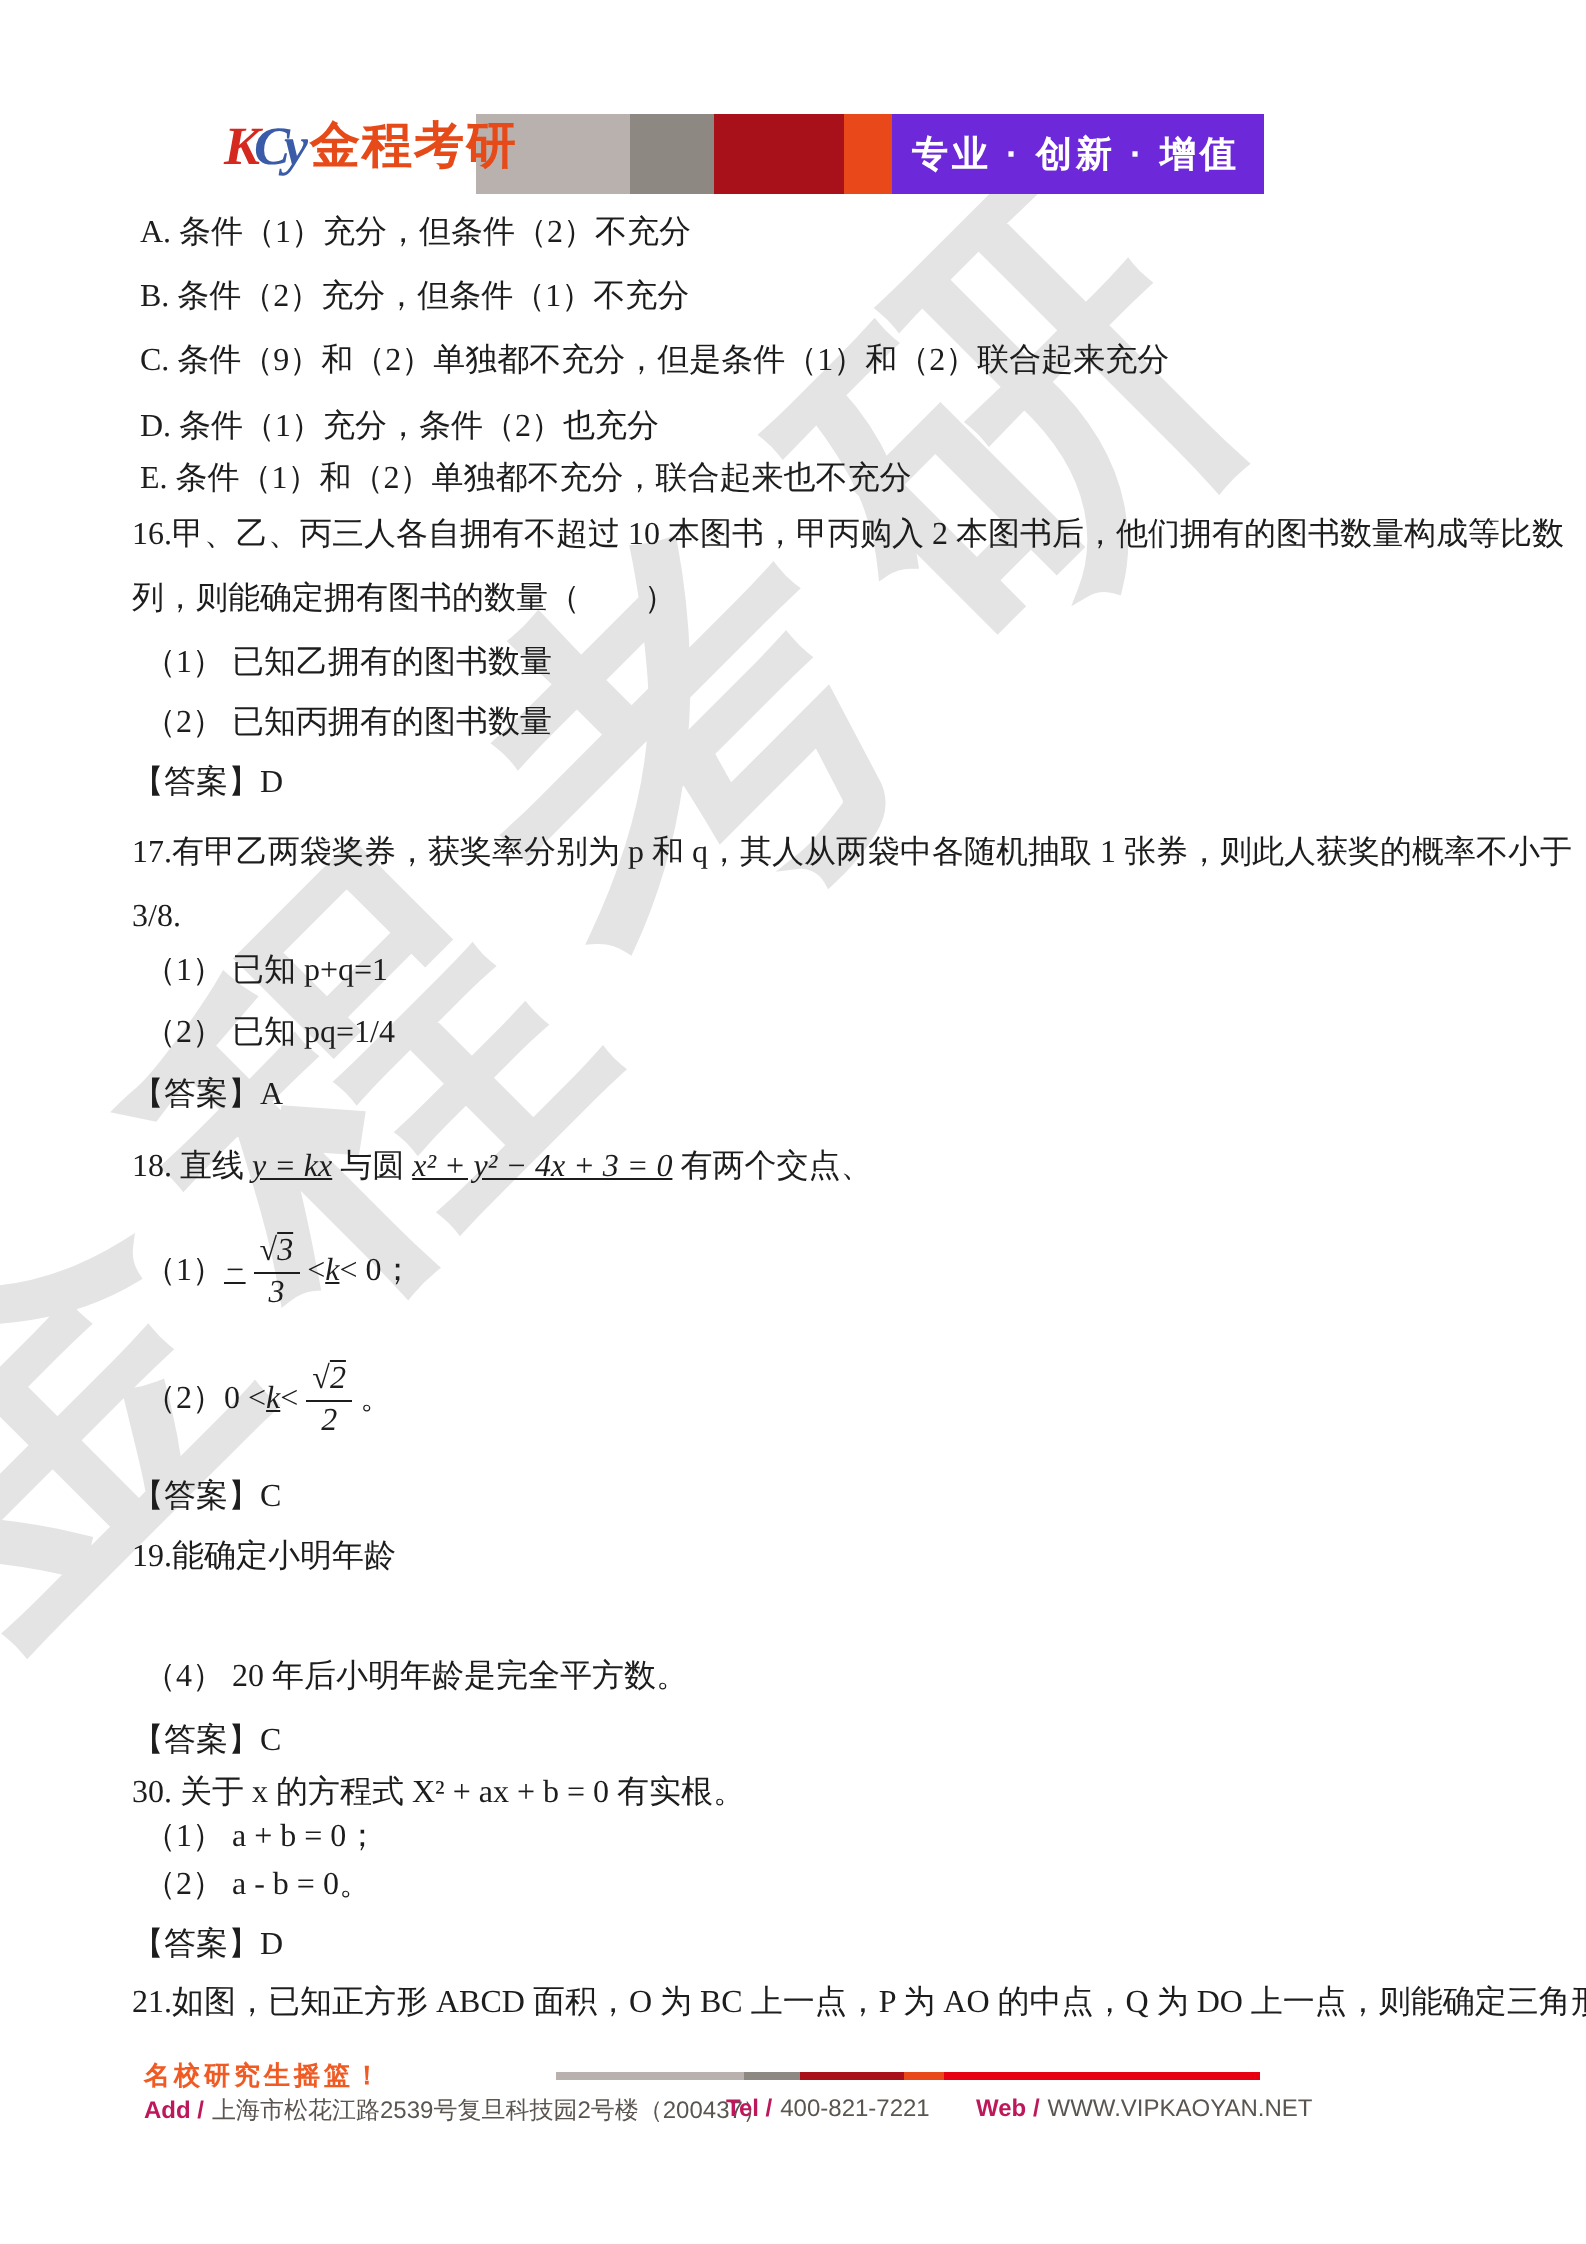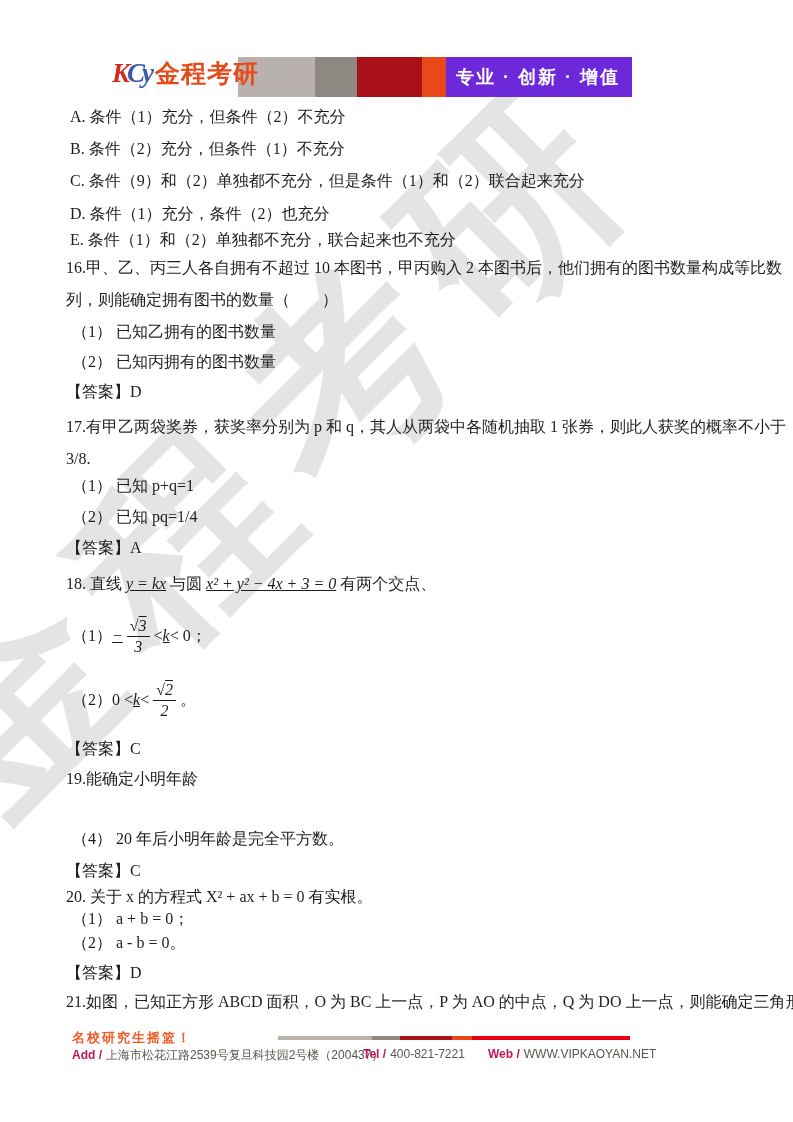--- a/index.html
+++ b/index.html
@@ -112,21 +112,21 @@
       <span class="den">2</span>
     </span>
     <span>。</span>
   </div>
   <div class="ln ans" style="top:738px">【答案】C</div>
 
   <div class="ln stem" style="top:768px">19.能确定小明年龄</div>
   <div class="ln cond" style="top:828px">（4） 20 年后小明年龄是完全平方数。</div>
   <div class="ln ans" style="top:860px">【答案】C</div>
 
-  <div class="ln stem" style="top:886px">20. 关于 x 的方程式  X² + ax + b = 0  有实根。</div>
+  <div class="ln stem" style="top:886px">30. 关于 x 的方程式  X² + ax + b = 0  有实根。</div>
   <div class="ln cond" style="top:908px">（1） a + b = 0；</div>
   <div class="ln cond" style="top:932px">（2） a - b = 0。</div>
   <div class="ln ans" style="top:962px">【答案】D</div>
 
   <div class="ln stem" style="top:991px">21.如图，已知正方形 ABCD 面积，O 为 BC 上一点，P 为 AO 的中点，Q 为 DO 上一点，则能确定三角形</div>
 
   <div class="f-slogan">名校研究生摇篮！</div>
   <div class="f-bar">
     <span class="s1"></span>
     <span class="s2"></span>

